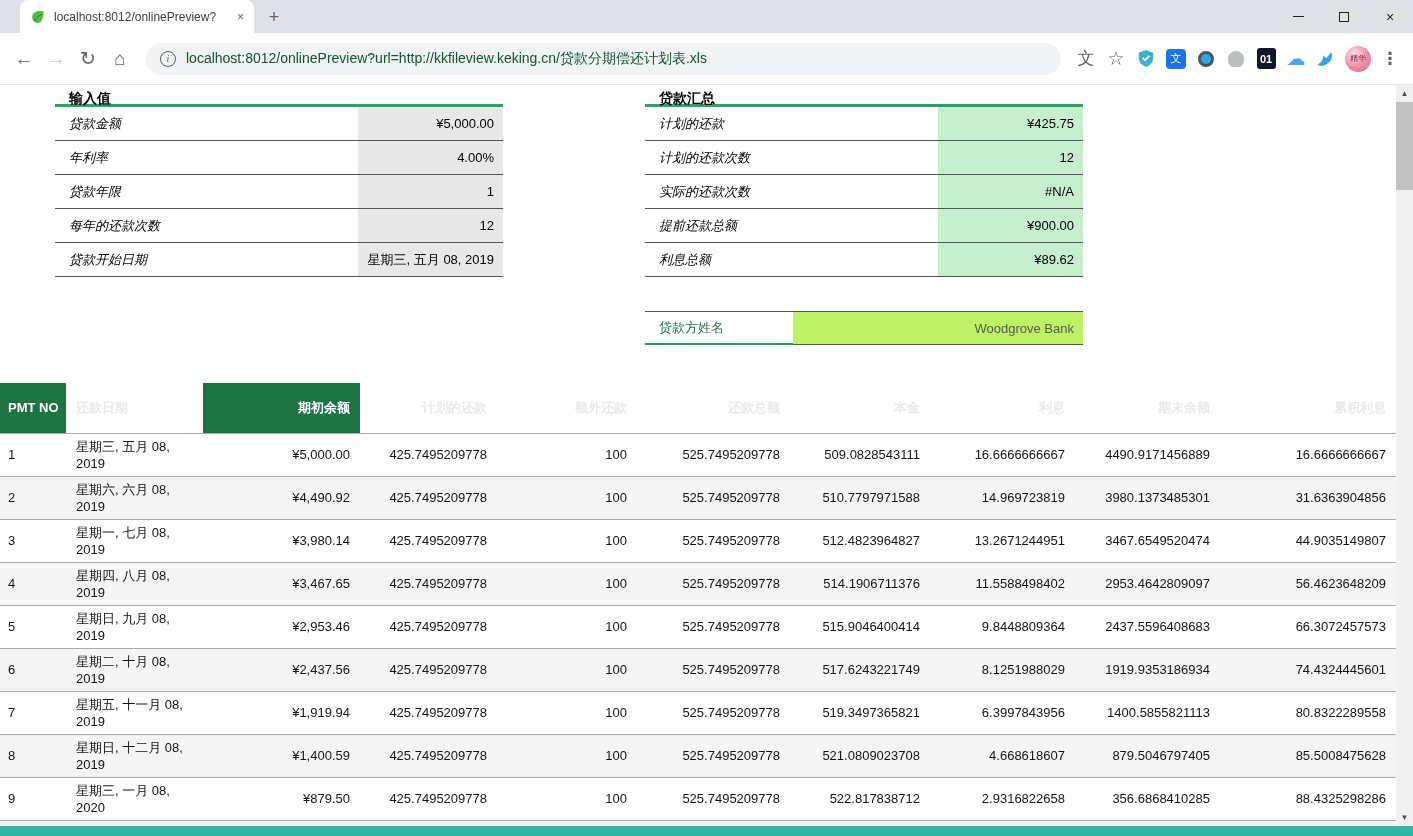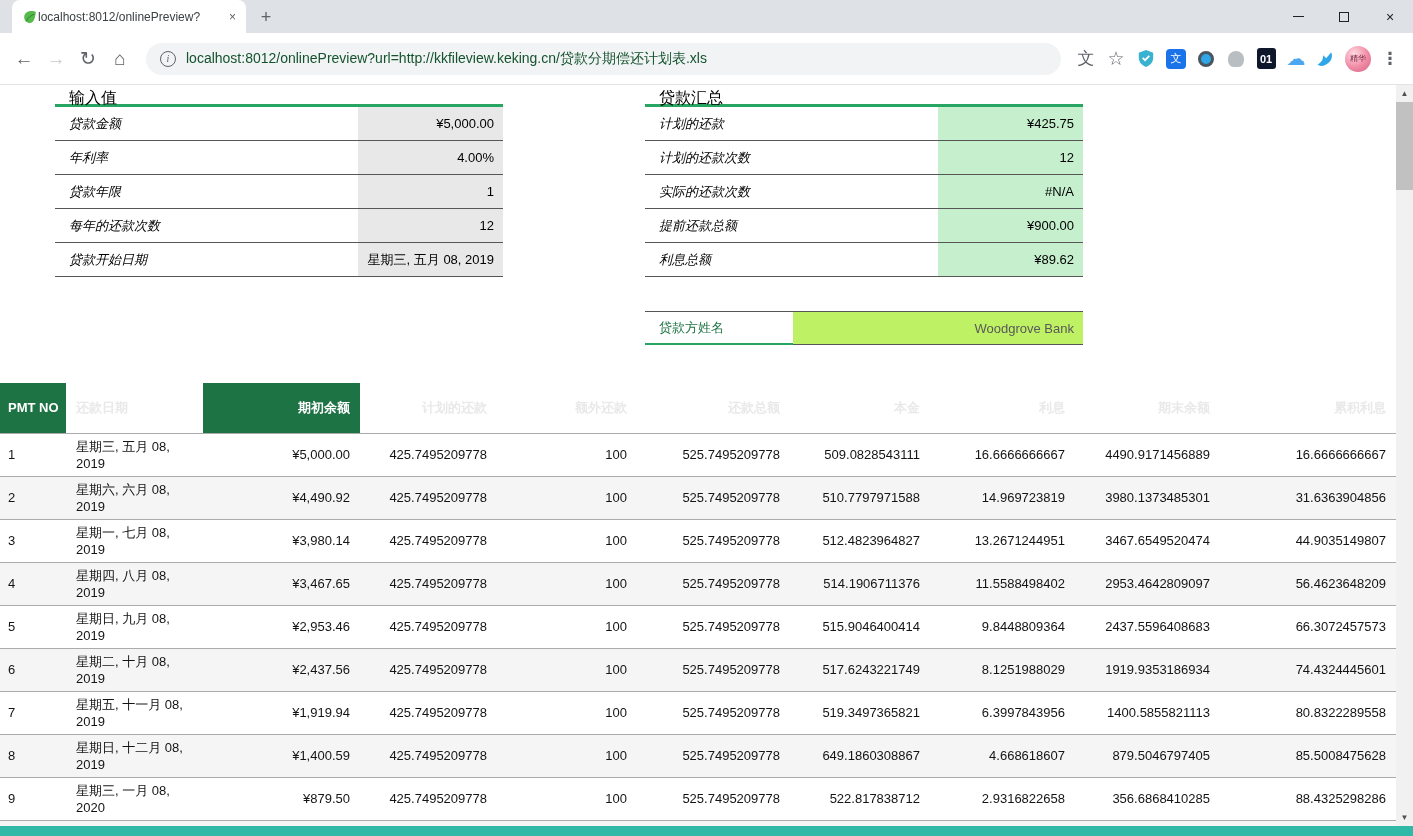--- a/index.html
+++ b/index.html
@@ -1,22 +1,22 @@
 <!DOCTYPE html>
 <html><head>
 <meta charset="utf-8">
 <style>
   *{box-sizing:border-box;margin:0;padding:0}
   html,body{width:1413px;height:836px;overflow:hidden}
   body{position:relative;background:#fff;font-family:"Liberation Sans","DejaVu Sans",sans-serif}
 
   
   .titlebar{height:33px;background:#dee1e6;position:relative;display:flex;align-items:flex-end}
-  .tab{width:234px;height:33px;margin-left:12px;background:#fff;border-radius:8px 8px 0 0;
-       display:flex;align-items:center;padding:0 10px;font-size:12px;color:#3c4043}
+  .tab{width:234px;height:33px;margin-left:20px;background:#fff;border-radius:8px 8px 0 0;
+       display:flex;align-items:center;gap:8px;padding:0 10px;font-size:12px;color:#3c4043}
   .favicon{width:16px;height:16px;flex:0 0 16px}
   .tab-title{flex:1;white-space:nowrap;overflow:hidden}
   .tab-close{font-size:12px;color:#5f6368}
   .newtab{width:28px;height:26px;display:grid;place-items:center;font-size:18px;color:#5f6368;margin:0 0 3px 6px}
   .wincontrols{position:absolute;right:0;top:0;height:33px;display:flex}
   .winbtn{width:46px;height:33px;display:grid;place-items:center;color:#202124;font-size:14px}
   .min-glyph{display:block;width:11px;height:1px;background:#202124}
   .max-glyph{display:block;width:10px;height:10px;border:1px solid #202124}
 
   .toolbar{height:52px;background:#fff;display:flex;align-items:center;padding:0 8px;border-bottom:1px solid #e1e3e6}
@@ -38,21 +38,21 @@
           background:radial-gradient(circle at 35% 30%,#ffd9e2,#f08ba4 55%,#cf6088);
           display:grid;place-items:center;font-size:8px;color:#7c2544;font-weight:normal;overflow:hidden}
   .menu{font-size:17px;font-weight:bold}
 
   
   .content{position:absolute;top:85px;left:0;right:17px;bottom:10px;background:#fff;overflow:hidden}
   .top-section{position:relative;height:298px}
   .panel{position:absolute;top:0}
   .panel.left{left:55px;width:448px}
   .panel.right{left:645px;width:438px}
-  .ptitle{height:22px;padding:5px 0 0 14px;font-size:16px;font-weight:normal;color:#000;
+  .ptitle{height:22px;padding:5px 0 0 14px;font-size:14px;font-weight:bold;color:#000;
           border-bottom:3px solid #27a562;line-height:16px}
   .prow{height:34px;display:flex;border-bottom:1px solid #565656;font-size:13px;color:#000}
   .plabel{flex:1;display:flex;align-items:center;padding-left:14px;font-style:italic}
   .pvalue{width:145px;display:flex;align-items:center;justify-content:flex-end;padding-right:9px;white-space:nowrap}
   .pvalue.lv{background:#e8e8e8}
   .pvalue.gv{background:#c6efce}
   .spacer{height:34px}
   .prow.extra{border-top:1px solid #565656}
   .lrow{height:34px;display:flex;font-size:13px;border-top:1px solid #565656}
   .lrow .plabel{flex:0 0 148px;font-style:normal;font-weight:normal;color:#1e7345;
@@ -322,21 +322,21 @@
           <td class="c-num">1400.5855821113</td>
           <td class="c-num">80.8322289558</td>
         </tr>
         <tr>
           <td class="c-pmt">8</td>
           <td class="c-date">星期日, 十二月 08, 2019</td>
           <td class="c-num">¥1,400.59</td>
           <td class="c-num">425.7495209778</td>
           <td class="c-num">100</td>
           <td class="c-num">525.7495209778</td>
-          <td class="c-num">649.1860308867</td>
+          <td class="c-num">521.0809023708</td>
           <td class="c-num">4.668618607</td>
           <td class="c-num">879.5046797405</td>
           <td class="c-num">85.5008475628</td>
         </tr>
         <tr>
           <td class="c-pmt">9</td>
           <td class="c-date">星期三, 一月 08, 2020</td>
           <td class="c-num">¥879.50</td>
           <td class="c-num">425.7495209778</td>
           <td class="c-num">100</td>

